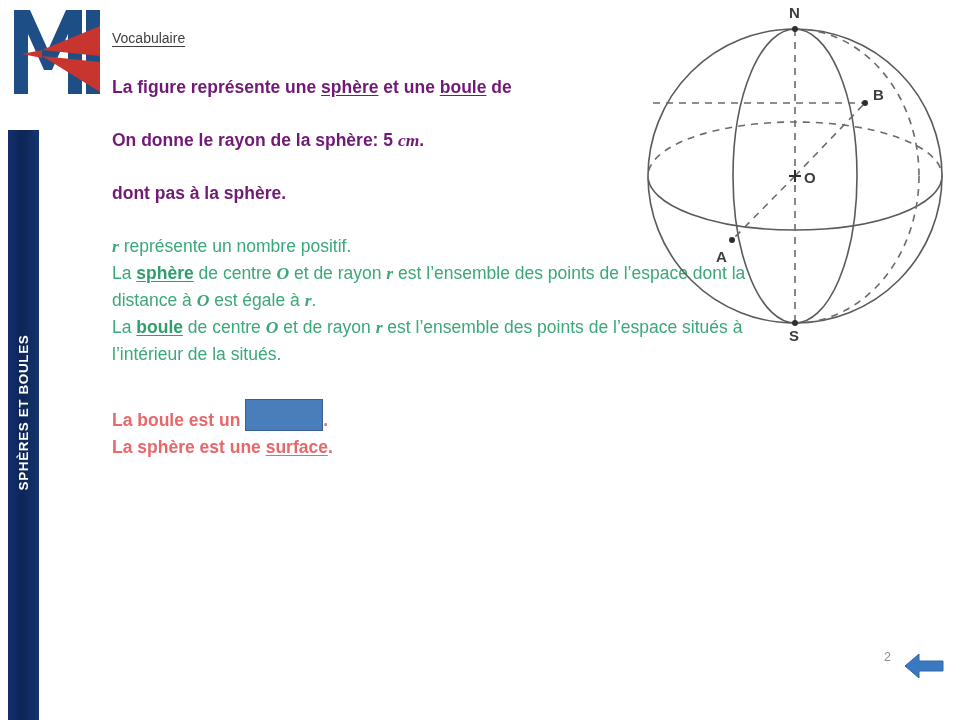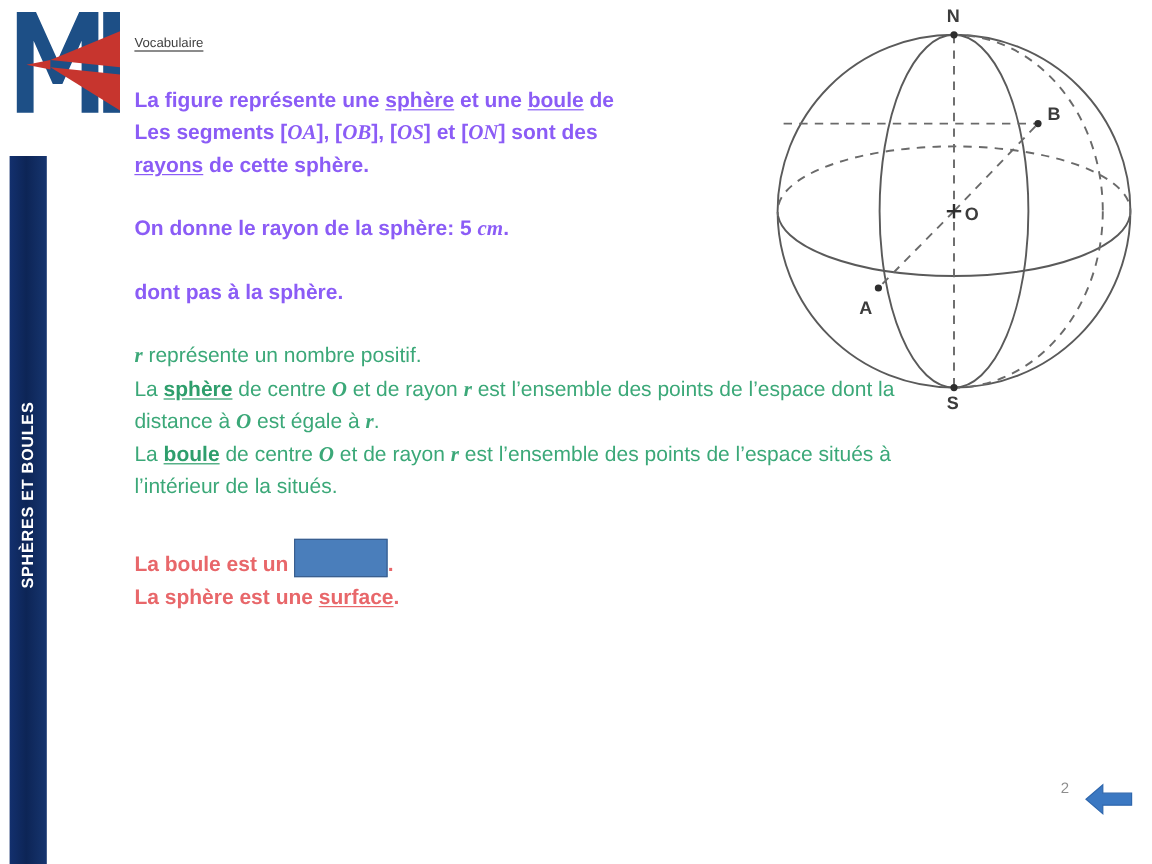--- a/index.html
+++ b/index.html
@@ -29,29 +29,29 @@
     color:#ffffff;
     font-size:13.5px;font-weight:bold;letter-spacing:.6px;
     text-align:center;
     white-space:nowrap;
     font-family:"Liberation Sans","DejaVu Sans",sans-serif;
   }
 
   
   #content{position:absolute;left:112px;top:30px;width:800px;}
   .title{
-    font-size:11px;color:#3f3f3f;font-weight:400;
+    font-size:14px;color:#3f3f3f;font-weight:400;
     text-decoration:underline;text-underline-offset:3px;
     margin:0 0 26px 0;line-height:1.25;
   }
   .para{
     font-size:17.5px;color:#3f3f3f;line-height:1.55;margin:0 0 0 0;
     font-weight:500;
   }
-  .para.black{font-weight:600;color:#8b5cf6;}
+  .para.black{font-weight:600;color:#701a75;}
   .gap-m{height:26px;}
   .gap-l{height:30px;}
   .u{text-decoration:underline;text-underline-offset:2px;}
   .it{font-style:italic;font-family:"Liberation Serif","DejaVu Serif",serif;font-weight:600;}
   .green{color:#3ba878;font-weight:500;}
   .green b{color:#2e9e6c;}
   .red{color:#e8676a;font-weight:600;}
   .blk{
     display:inline-block;vertical-align:-5px;
     width:76px;height:30px;
@@ -96,24 +96,20 @@
   </div>
 
   <div id="content">
 
     <div class="title">Vocabulaire</div>
 
     <div class="para black">
       <div>La figure représente une <span class="u">sphère</span> et une <span class="u">boule</span> de</div>
     </div>
 
-    <div class="para black">
-      <div>Les segments [<span class="it">OA</span>], [<span class="it">OB</span>], [<span class="it">OS</span>] et [<span class="it">ON</span>] sont des</div>
-      <div><span class="u">rayons</span> de cette sphère.</div>
-    </div>
 
     <div class="gap-m"></div>
 
     <div class="para black">
       <div>On donne le rayon de la sphère: 5 <span class="it">cm</span>.</div>
     </div>
 
     <div class="gap-m"></div>
 
     <div class="para black">

